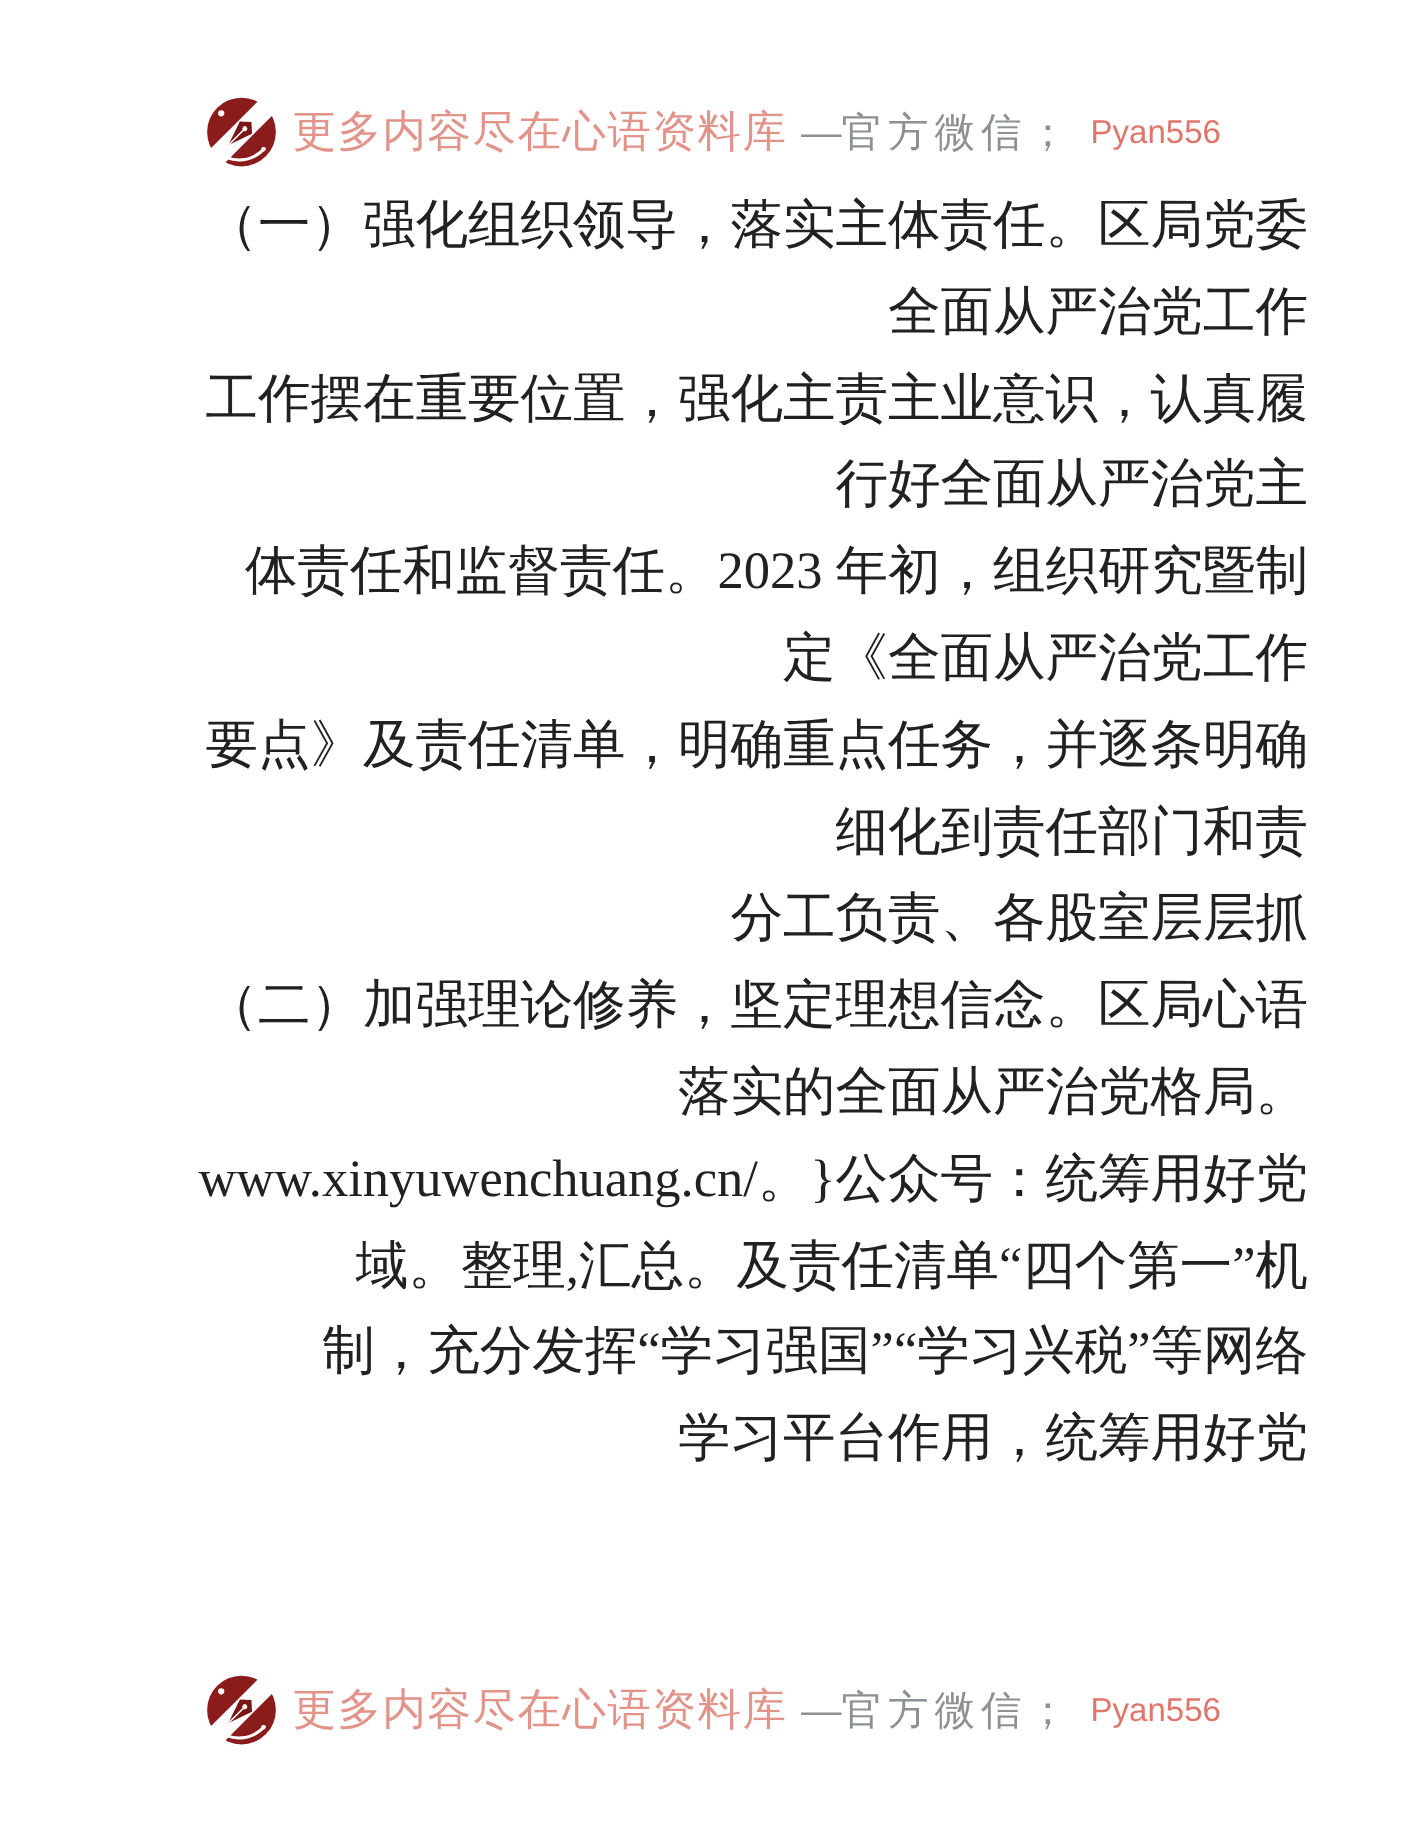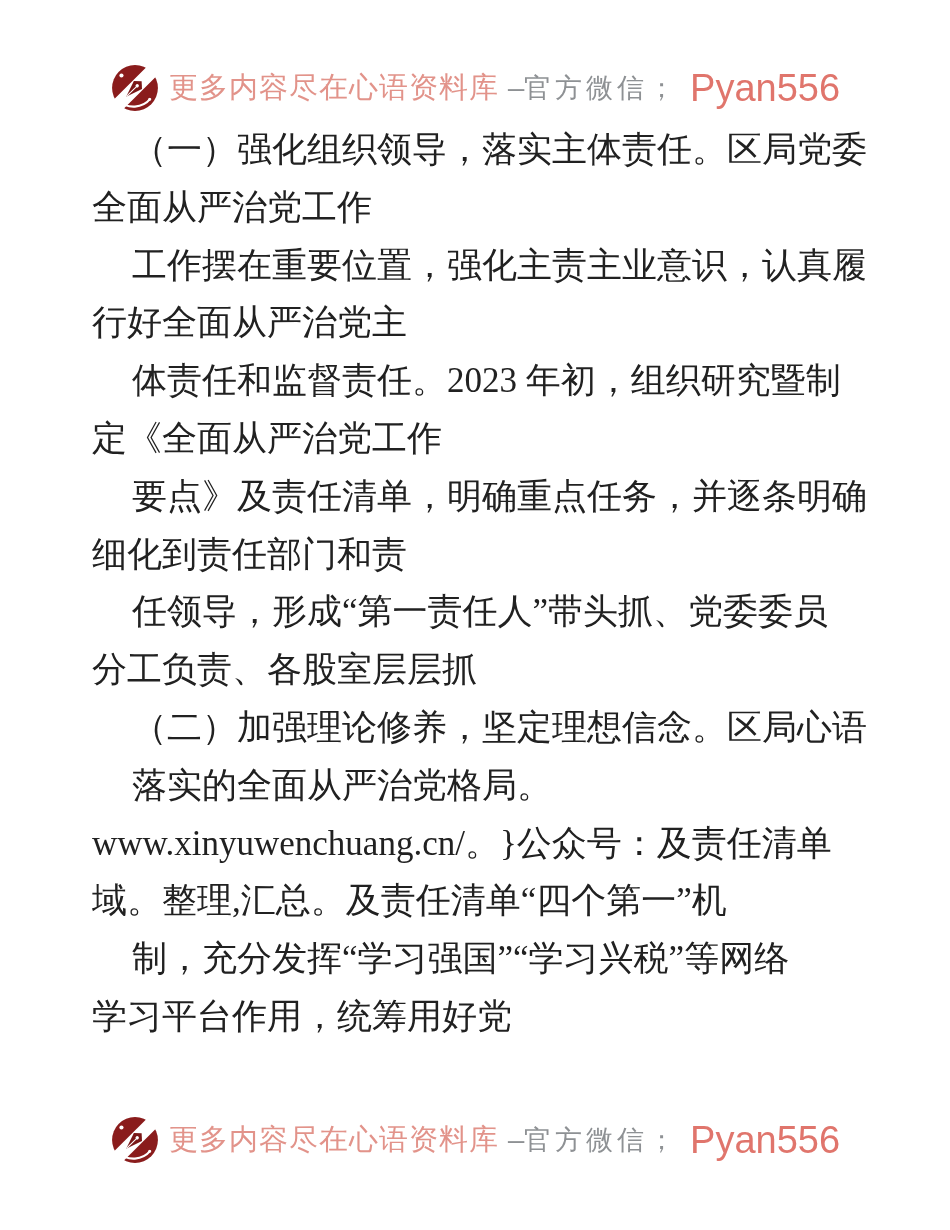--- a/index.html
+++ b/index.html
@@ -24,25 +24,25 @@
   .watermark-bottom { top:1114px; }
   .wm-logo { width:50px; height:50px; flex:0 0 auto; display:block; }
   .wm-brand {
     font-size:29px; letter-spacing:1px;
     color:var(--brand-color,#e2938a);
     font-family:"Liberation Serif","DejaVu Serif",serif;
   }
   .wm-label {
     font-size:27px; letter-spacing:4px;
     color:var(--label-color,#8e9194);
-    font-family:Liberation Mono, monospace;
+    font-family:Liberation Sans, sans-serif;
   }
   .wm-label .sep { letter-spacing:0; }
   .wm-id {
-    font-size:38px;
+    font-size:22px;
     color:var(--id-color,#e0756c);
     font-family:"Liberation Sans","DejaVu Sans",sans-serif;
     margin-left:2px;
   }
 
   
   .doc {
     position:absolute;
     top:121px; left:92px; width:780px;
     color:#212121;
@@ -71,34 +71,33 @@
       </g>
       <path d="M8 36 A21 21 0 0 0 39 34" stroke="#ffffff" stroke-width="2" fill="none"></path>
       <circle cx="11" cy="12" r="2" fill="#ffffff"></circle>
       <circle cx="38" cy="35" r="1.4" fill="#ffffff"></circle>
     </svg>
     <span class="wm-brand">更多内容尽在心语资料库</span>
     <span class="wm-label"><span class="sep">—</span><span>官方微信；</span></span>
     <span class="wm-id">Pyan556</span>
   </div>
 
-  <div class="doc" style="color: rgb(33, 33, 33);">
+  <div class="doc" style="color: rgb(33, 33, 33); text-align: right;">
     <div class="doc-line indent">（一）强化组织领导，落实主体责任。区局党委</div>
     <div class="doc-line">全面从严治党工作</div>
     <div class="doc-line indent">工作摆在重要位置，强化主责主业意识，认真履</div>
     <div class="doc-line">行好全面从严治党主</div>
     <div class="doc-line indent">体责任和监督责任。2023 年初，组织研究暨制</div>
     <div class="doc-line">定《全面从严治党工作</div>
     <div class="doc-line indent">要点》及责任清单，明确重点任务，并逐条明确</div>
     <div class="doc-line">细化到责任部门和责</div>
-    <div class="doc-line indent">任领导，形成“第一责任人”带头抓、党委委员</div>
     <div class="doc-line">分工负责、各股室层层抓</div>
     <div class="doc-line indent">（二）加强理论修养，坚定理想信念。区局心语</div>
     <div class="doc-line indent">落实的全面从严治党格局。</div>
-    <div class="doc-line">www.xinyuwenchuang.cn/。}公众号：及责任清单</div>
+    <div class="doc-line">www.xinyuwenchuang.cn/。}公众号：统筹用好党</div>
     <div class="doc-line">域。整理,汇总。及责任清单“四个第一”机</div>
     <div class="doc-line indent">制，充分发挥“学习强国”“学习兴税”等网络</div>
     <div class="doc-line">学习平台作用，统筹用好党</div>
   </div>
 
   <div class="watermark watermark-bottom">
     <svg class="wm-logo" viewBox="0 0 48 48" aria-hidden="true">
       <circle cx="24" cy="24" r="22" fill="#8a1c1c"></circle>
       <g transform="rotate(-45 24 24)">
         <rect x="-4" y="17.5" width="58" height="13" rx="6.5" fill="#ffffff"></rect>

